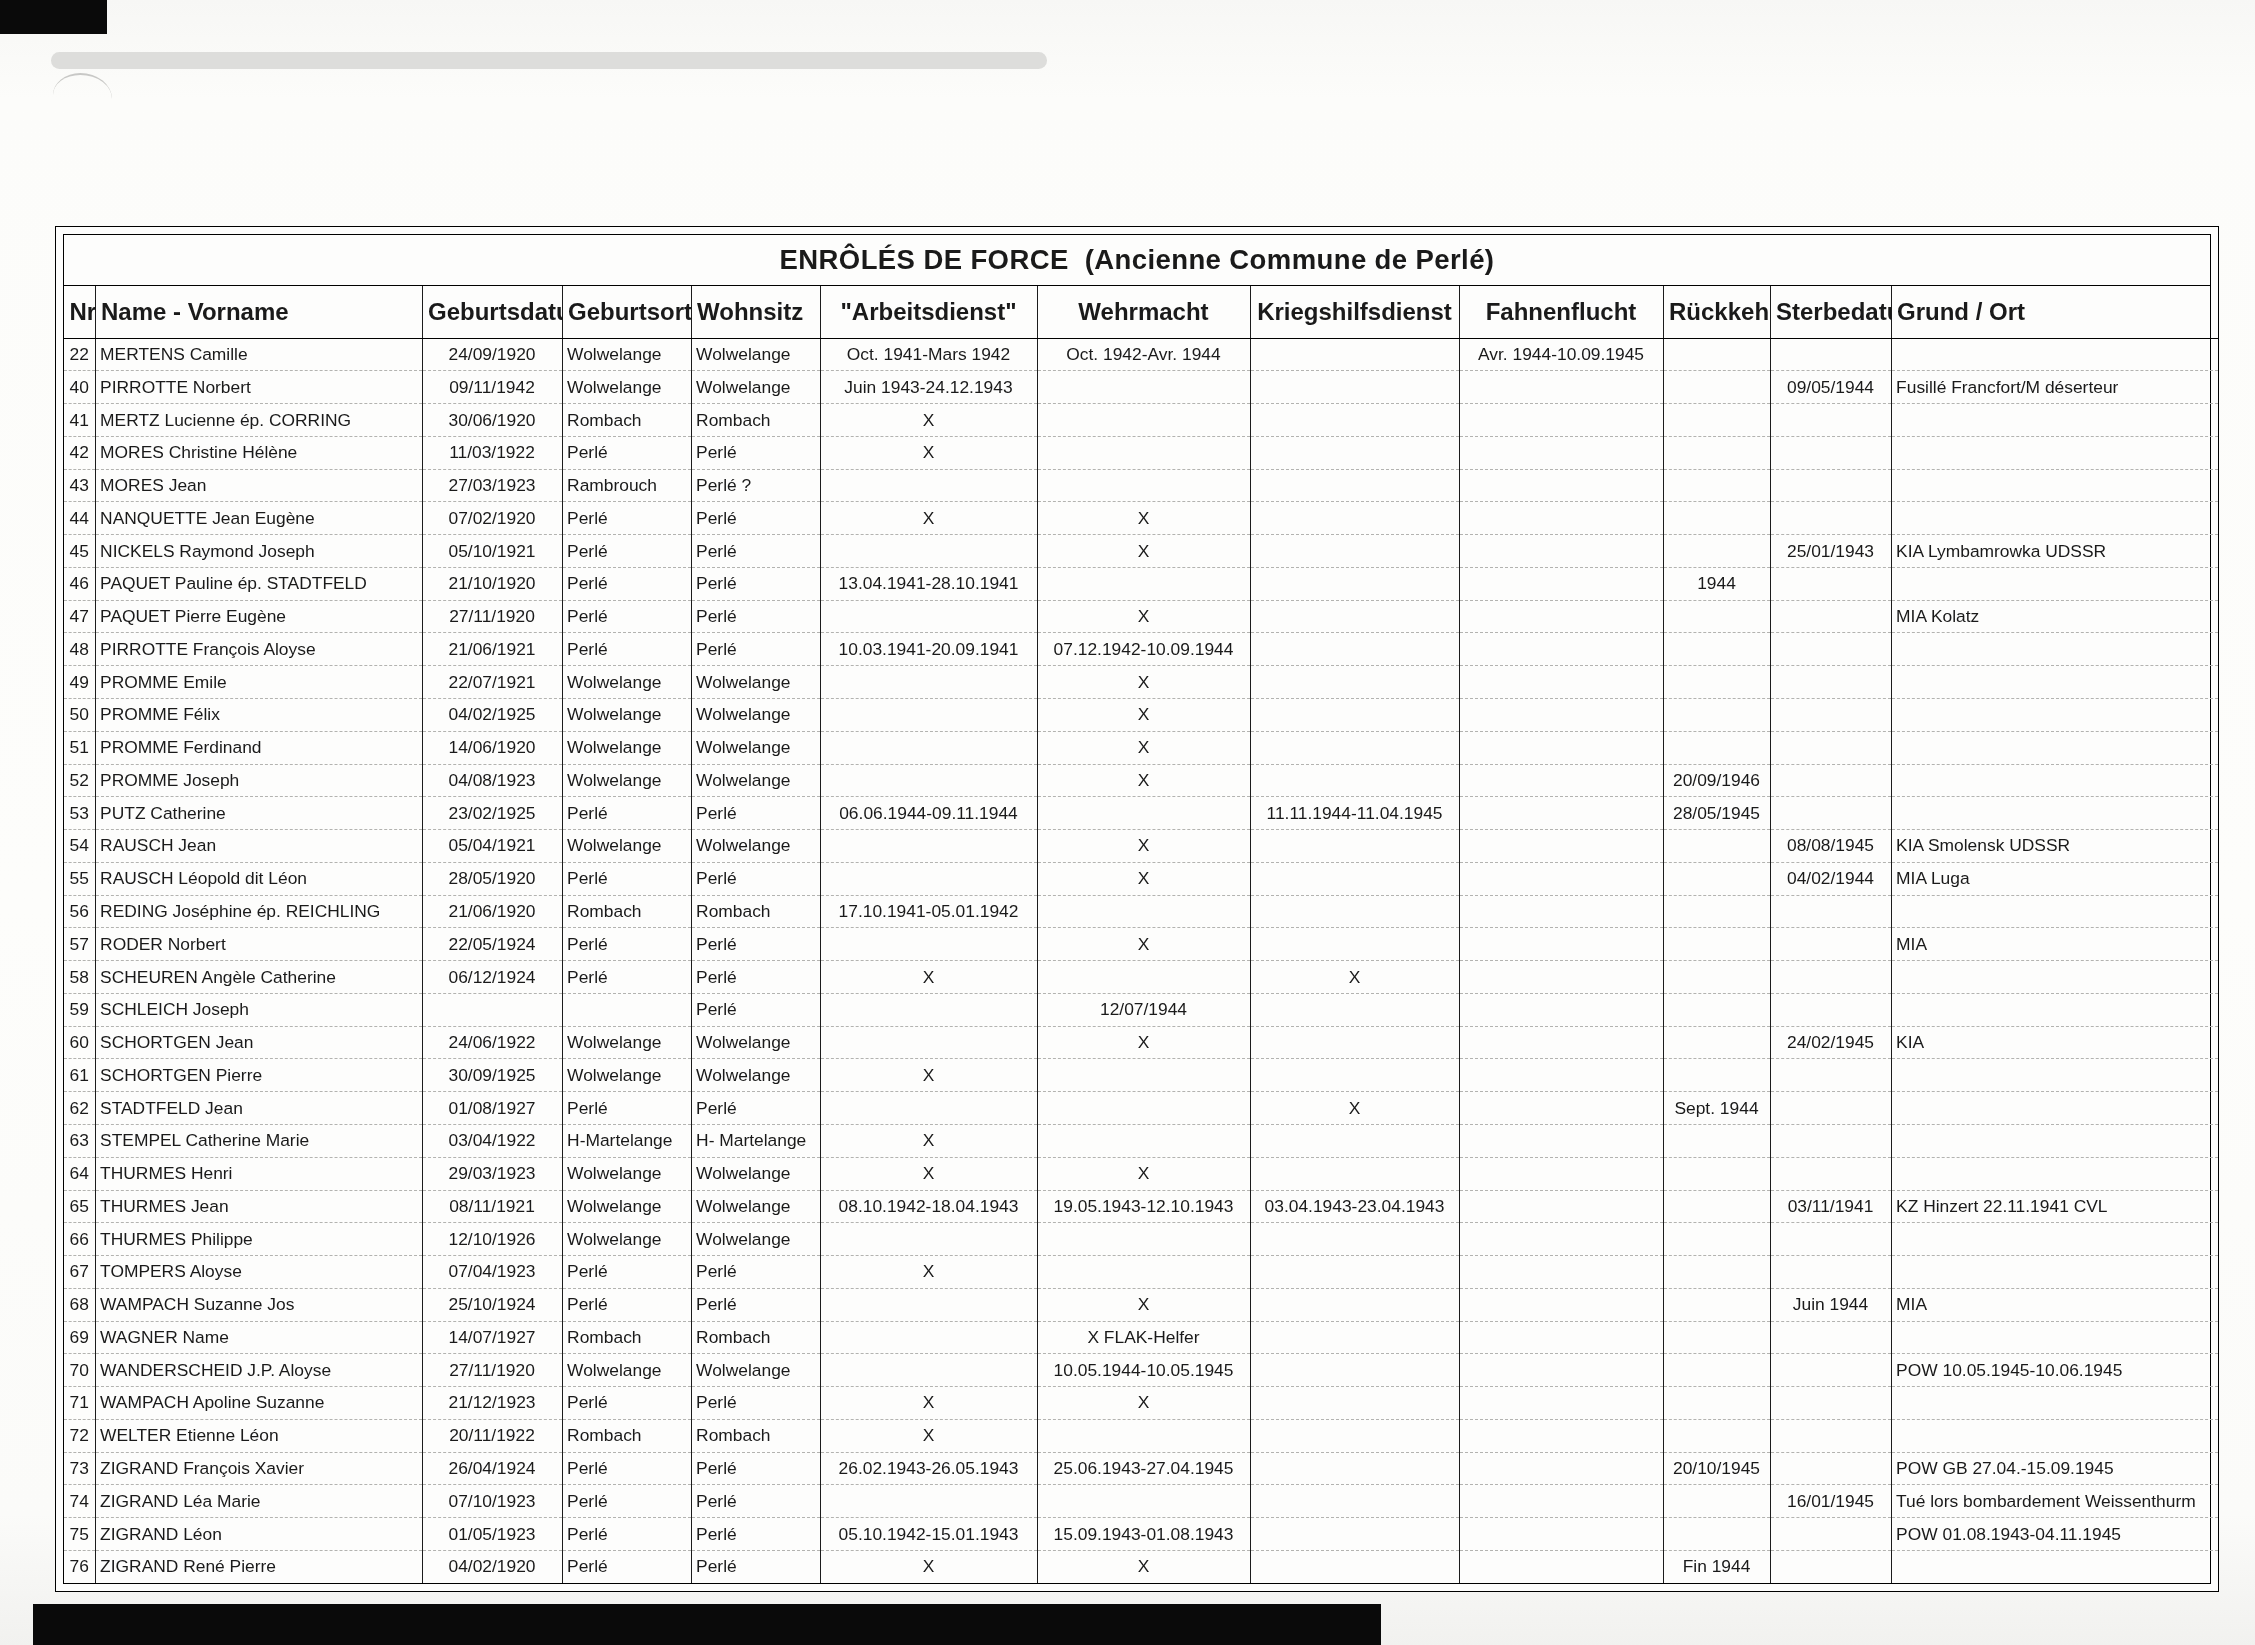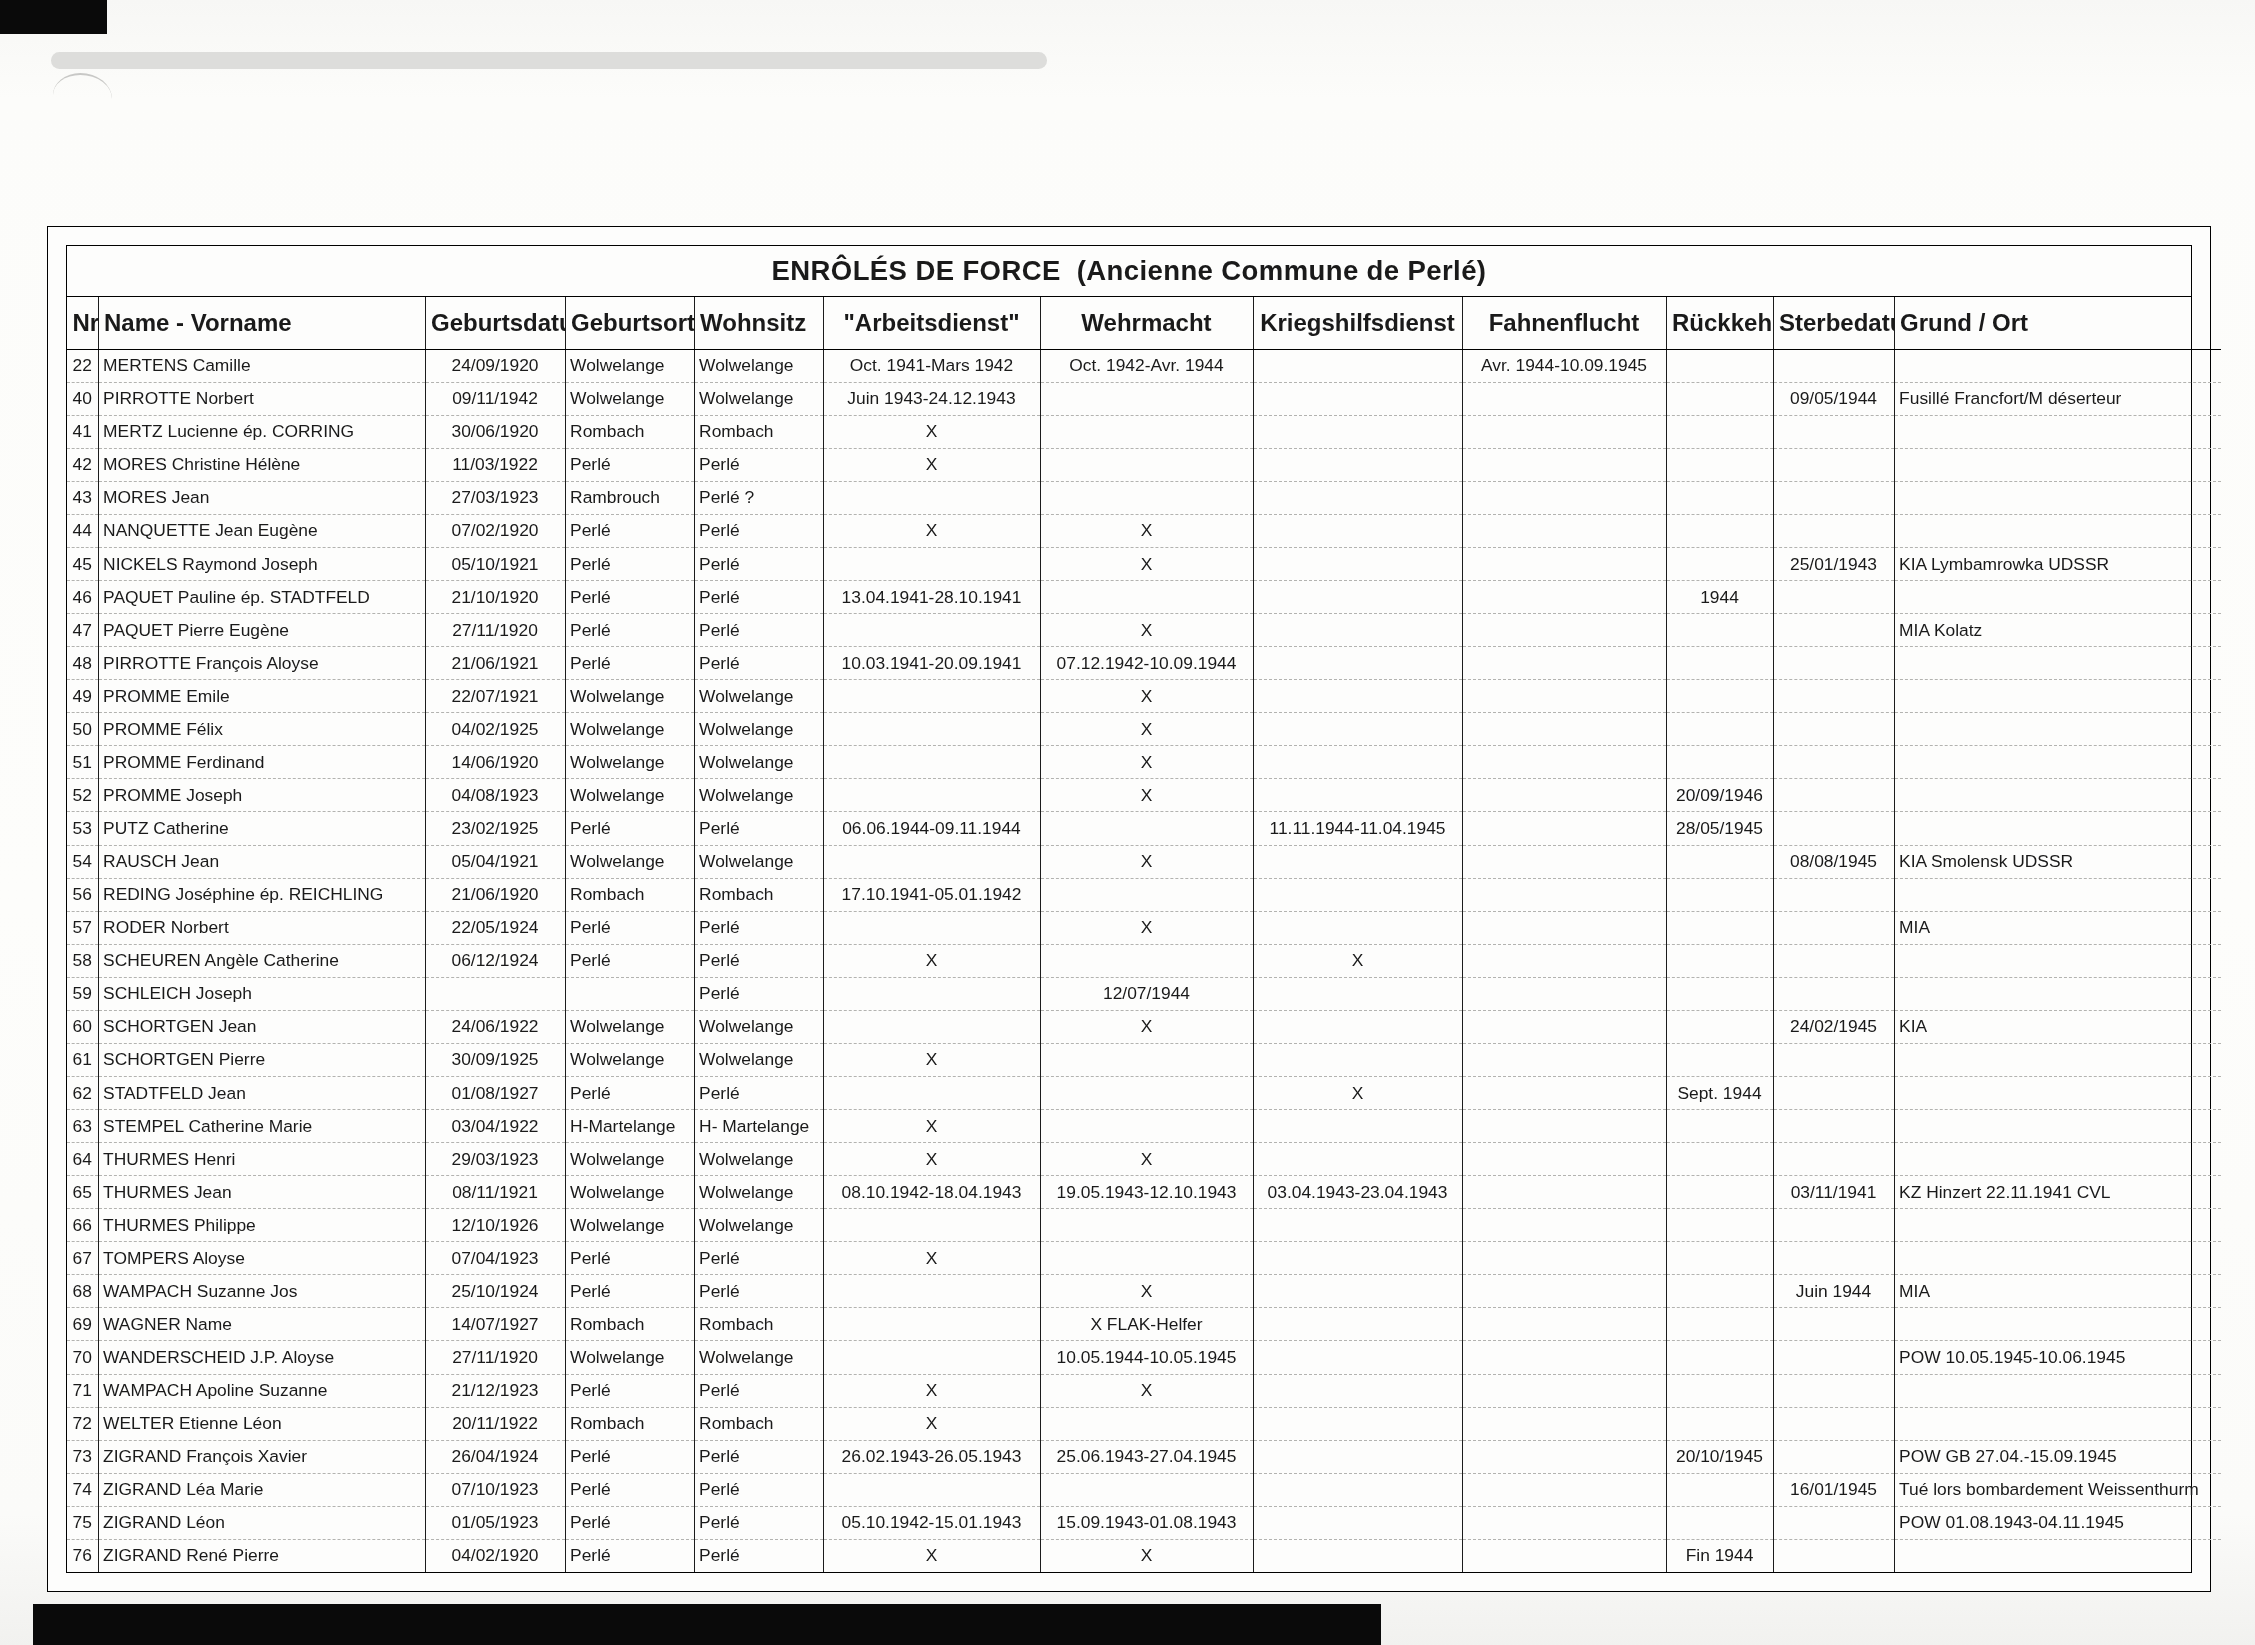--- a/index.html
+++ b/index.html
@@ -16,22 +16,22 @@
   .artifact{position:absolute;background:#0a0a0a}
   .artifact-topleft{left:0;top:0;width:107px;height:34px}
   .artifact-streak{left:51px;top:52px;width:996px;height:17.4px;background:#dddddb;border-radius:8.3px}
   .artifact-squiggle{
     left:53px;top:73px;width:59px;height:24px;background:transparent;
     border-top:2.8px solid #c8c8c6;border-radius:60% 70% 0 0 / 110% 130% 0 0;
   }
   .artifact-bottom{left:33px;top:1604px;width:1348px;height:41px}
 
   .tbl-outer{
-    position:absolute;left:47px;top:226px;width:2164px;height:1366px;
-    border:1.8px solid #000;padding:18px;box-sizing:border-box;background:#fdfdfc;
+    position:absolute;left:55px;top:226px;width:2164px;height:1366px;
+    border:1.8px solid #000;padding:7px;box-sizing:border-box;background:#fdfdfc;
   }
   .tbl-inner{
     border:0.9px solid #000;height:100%;box-sizing:border-box;
     display:flex;flex-direction:column;
   }
   .doc-title{
     flex:0 0 50px;display:flex;align-items:center;justify-content:center;
     font-weight:bold;font-size:27.5px;letter-spacing:0.4px;white-space:pre;
     border-bottom:1.8px solid #000;
   }
@@ -317,20 +317,34 @@
             <td class="a-l">Wolwelange</td>
             <td class="a-c"></td>
             <td class="a-c">X</td>
             <td class="a-c"></td>
             <td class="a-c"></td>
             <td class="a-c"></td>
             <td class="a-c">08/08/1945</td>
             <td class="a-l">KIA Smolensk UDSSR</td>
           </tr>
           <tr>
+            <td class="a-c">55</td>
+            <td class="a-l">RAUSCH Léopold dit Léon</td>
+            <td class="a-c">28/05/1920</td>
+            <td class="a-l">Perlé</td>
+            <td class="a-l">Perlé</td>
+            <td class="a-c"></td>
+            <td class="a-c">X</td>
+            <td class="a-c"></td>
+            <td class="a-c"></td>
+            <td class="a-c"></td>
+            <td class="a-c">04/02/1944</td>
+            <td class="a-l">MIA Luga</td>
+          </tr>
+          <tr>
             <td class="a-c">56</td>
             <td class="a-l">REDING Joséphine ép. REICHLING</td>
             <td class="a-c">21/06/1920</td>
             <td class="a-l">Rombach</td>
             <td class="a-l">Rombach</td>
             <td class="a-c">17.10.1941-05.01.1942</td>
             <td class="a-c"></td>
             <td class="a-c"></td>
             <td class="a-c"></td>
             <td class="a-c"></td>

